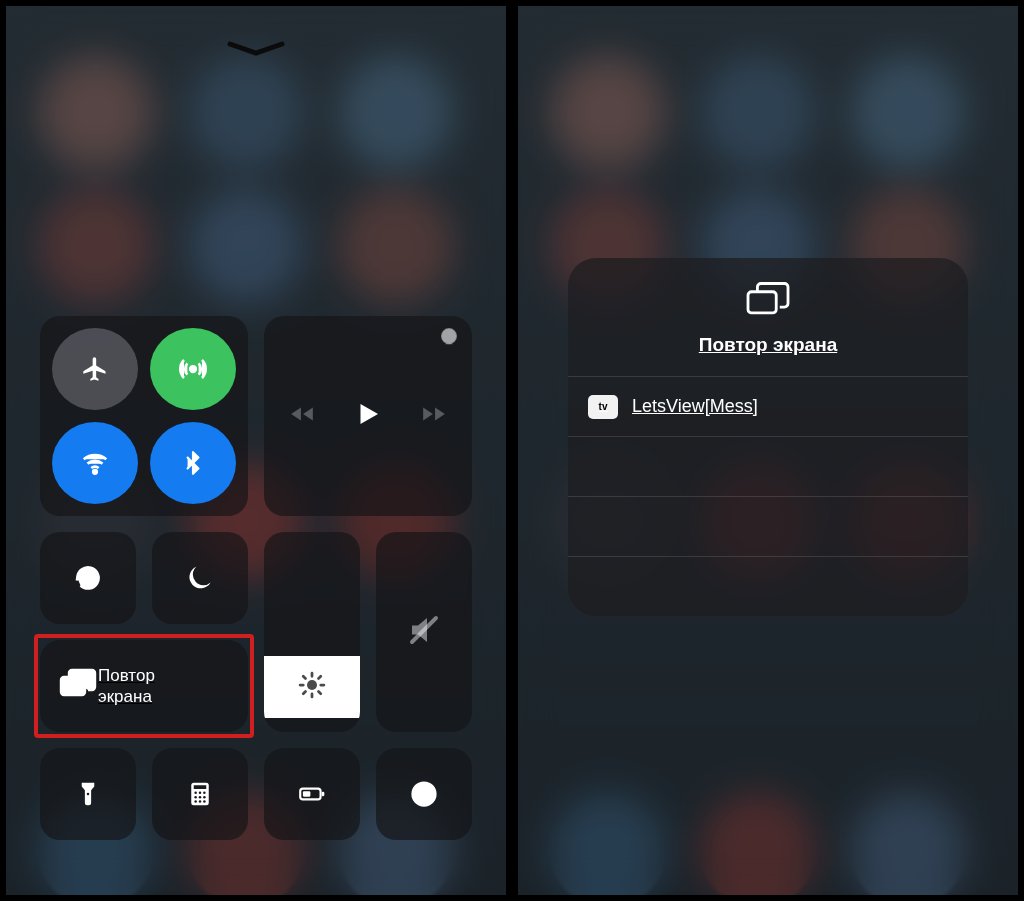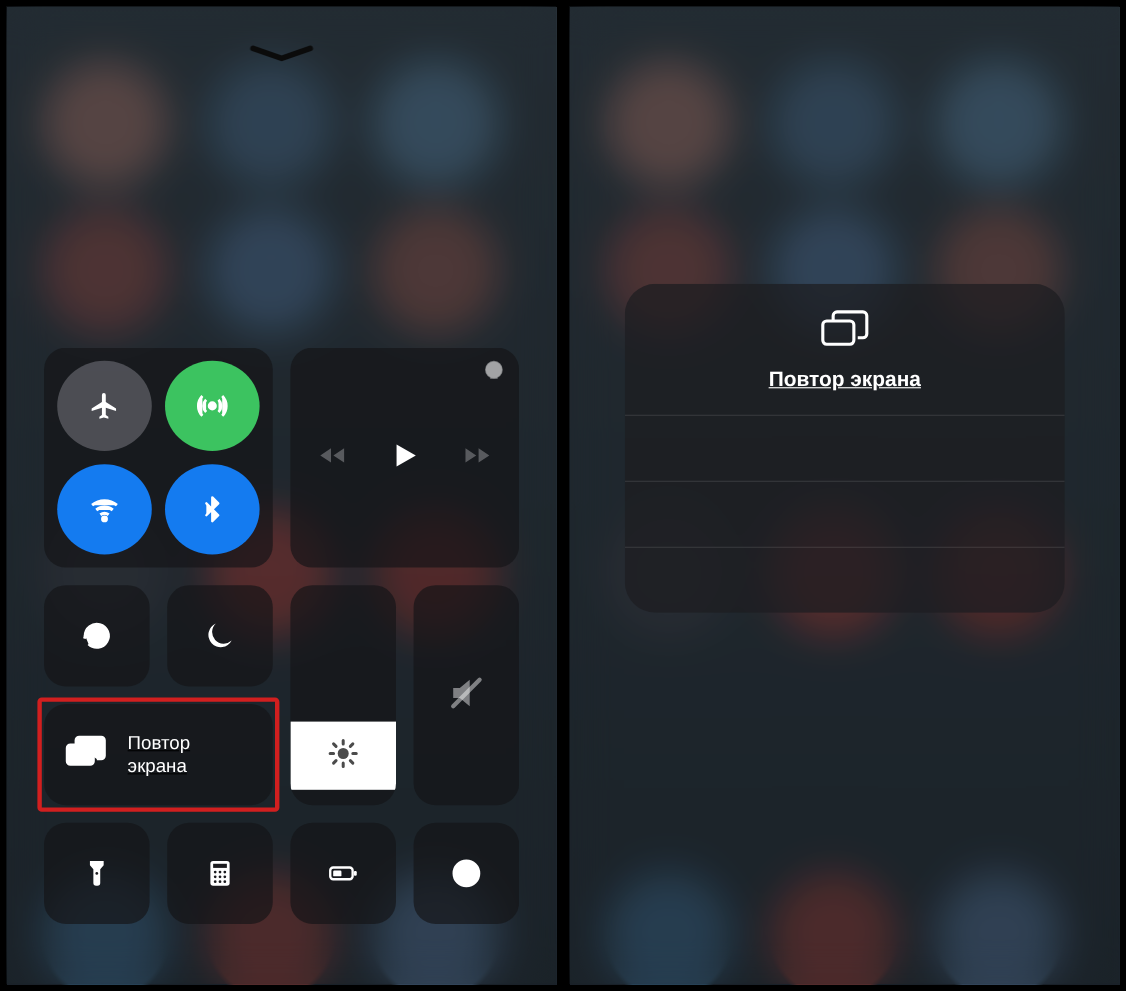--- a/index.html
+++ b/index.html
@@ -85,21 +85,21 @@
     position: relative;
   }
   .music .airplay { position: absolute; top: 10px; right: 12px; opacity: .6; }
   .music .controls { display: flex; gap: 38px; align-items: center; }
   .music .controls .side { opacity: .28; }
   .music .controls svg { width: 26px; height: 26px; fill: #fff; }
   .music .controls .play svg { width: 30px; height: 30px; }
 
   .mirror {
     justify-content: flex-start;
-    gap: 18px;
+    gap: 0;
     padding: 0 18px;
     position: relative;
   }
   .mirror .label { font-size: 17px; line-height: 1.25; color: #fff; }
   .highlight {
     position: absolute; inset: -6px;
     border: 4px solid #e11b1b;
     border-radius: 4px;
     pointer-events: none;
   }
@@ -301,17 +301,23 @@
   <div class="sheet">
     <div class="hdr">
       <span>
         <svg width="50" height="40" viewBox="0 0 40 34" fill="none" stroke="#fff" stroke-width="2.4">
             <rect x="3" y="10" width="24" height="18" rx="3"></rect>
             <path d="M11 10V6a3 3 0 0 1 3-3h20a3 3 0 0 1 3 3v14a3 3 0 0 1-3 3h-4"></path>
           </svg>
       </span>
       <div class="title">Повтор экрана</div>
     </div>
+    <div class="row">
+      <div class="dev-icon">
+          <span>tv</span>
+        </div>
+      <div class="dev-label">LetsView[Mess]</div>
+    </div>
     <div class="row empty"></div>
     <div class="row empty"></div>
     <div class="row empty"></div>
   </div>
 </div>
 
 </body></html>

